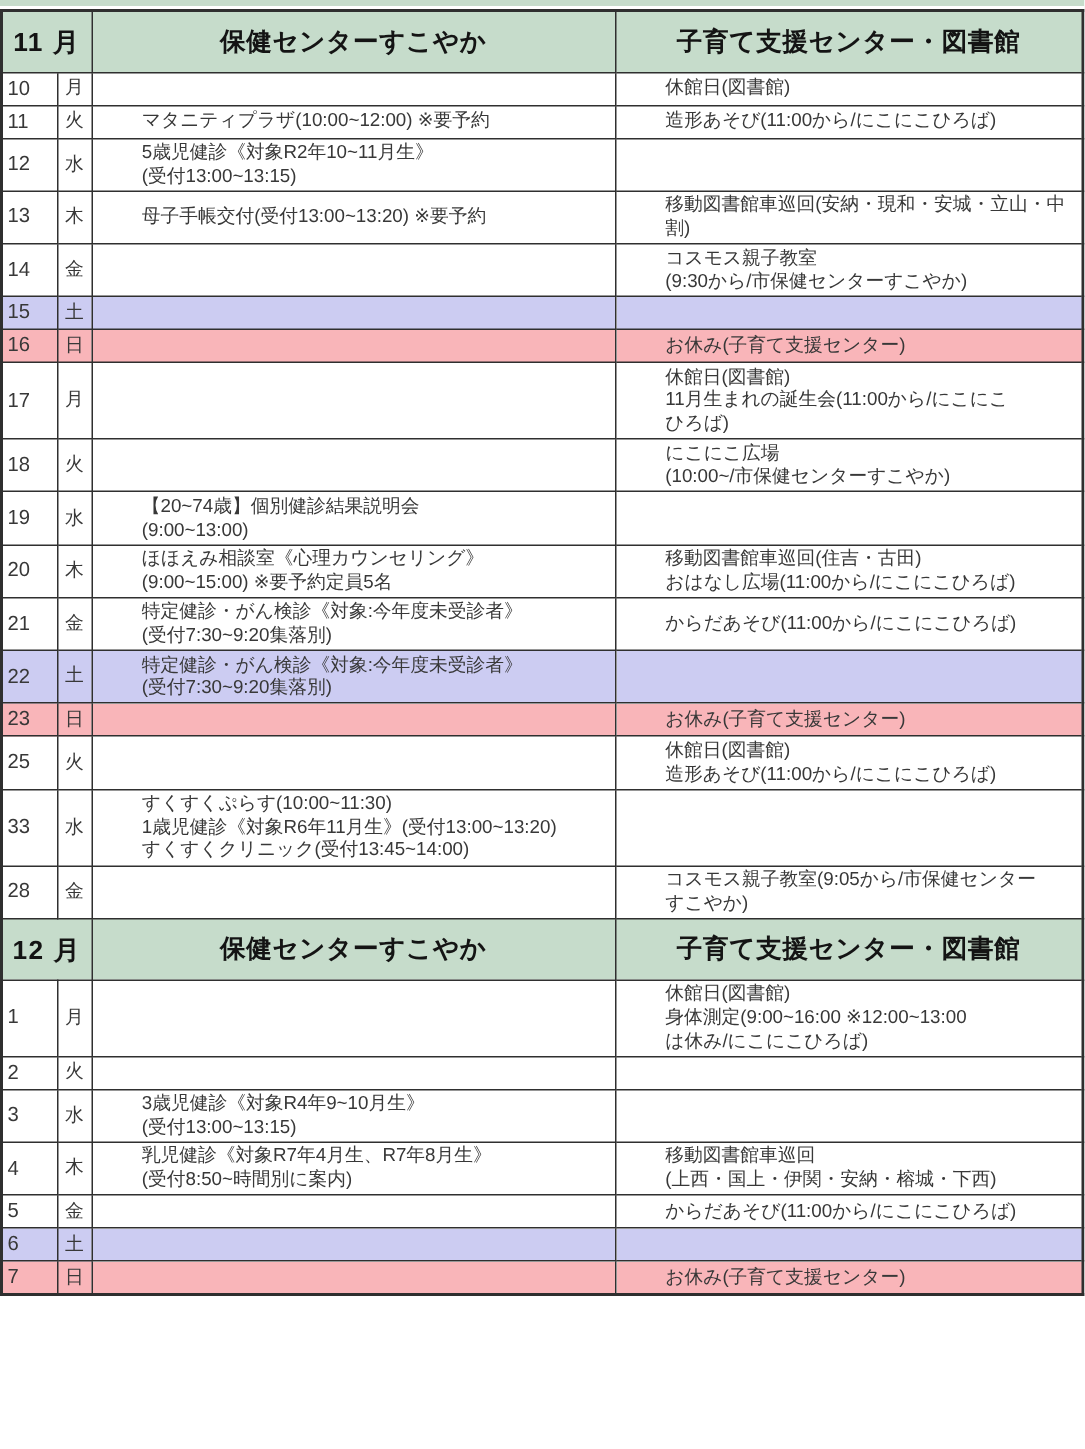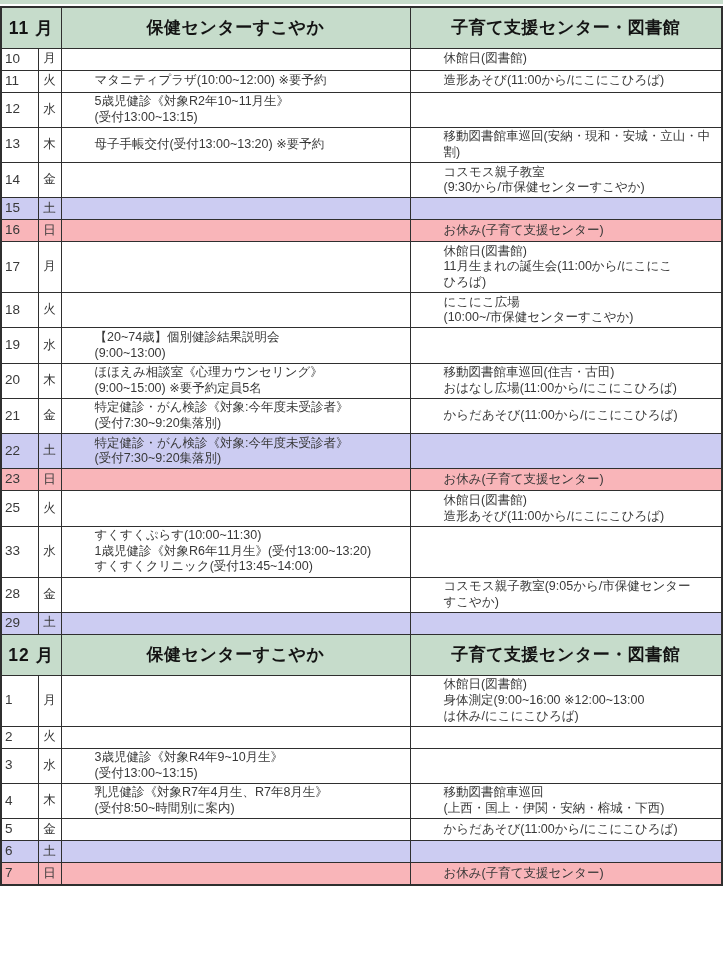--- a/index.html
+++ b/index.html
@@ -198,26 +198,20 @@
 すくすくクリニック(受付13:45~14:00)</td>
           <td class="c-text"></td>
         </tr>
         <tr class="row-normal">
           <td class="c-date">28</td>
           <td class="c-day">金</td>
           <td class="c-text"></td>
           <td class="c-text">コスモス親子教室(9:05から/市保健センター
 すこやか)</td>
         </tr>
-        <tr class="row-sat">
-          <td class="c-date">29</td>
-          <td class="c-day">土</td>
-          <td class="c-text"></td>
-          <td class="c-text"></td>
-        </tr>
         <tr class="month-header-row">
           <th class="month-cell" colspan="2">12 月</th>
           <th>保健センターすこやか</th>
           <th>子育て支援センター・図書館</th>
         </tr>
         <tr class="row-normal">
           <td class="c-date">1</td>
           <td class="c-day">月</td>
           <td class="c-text"></td>
           <td class="c-text">休館日(図書館)

